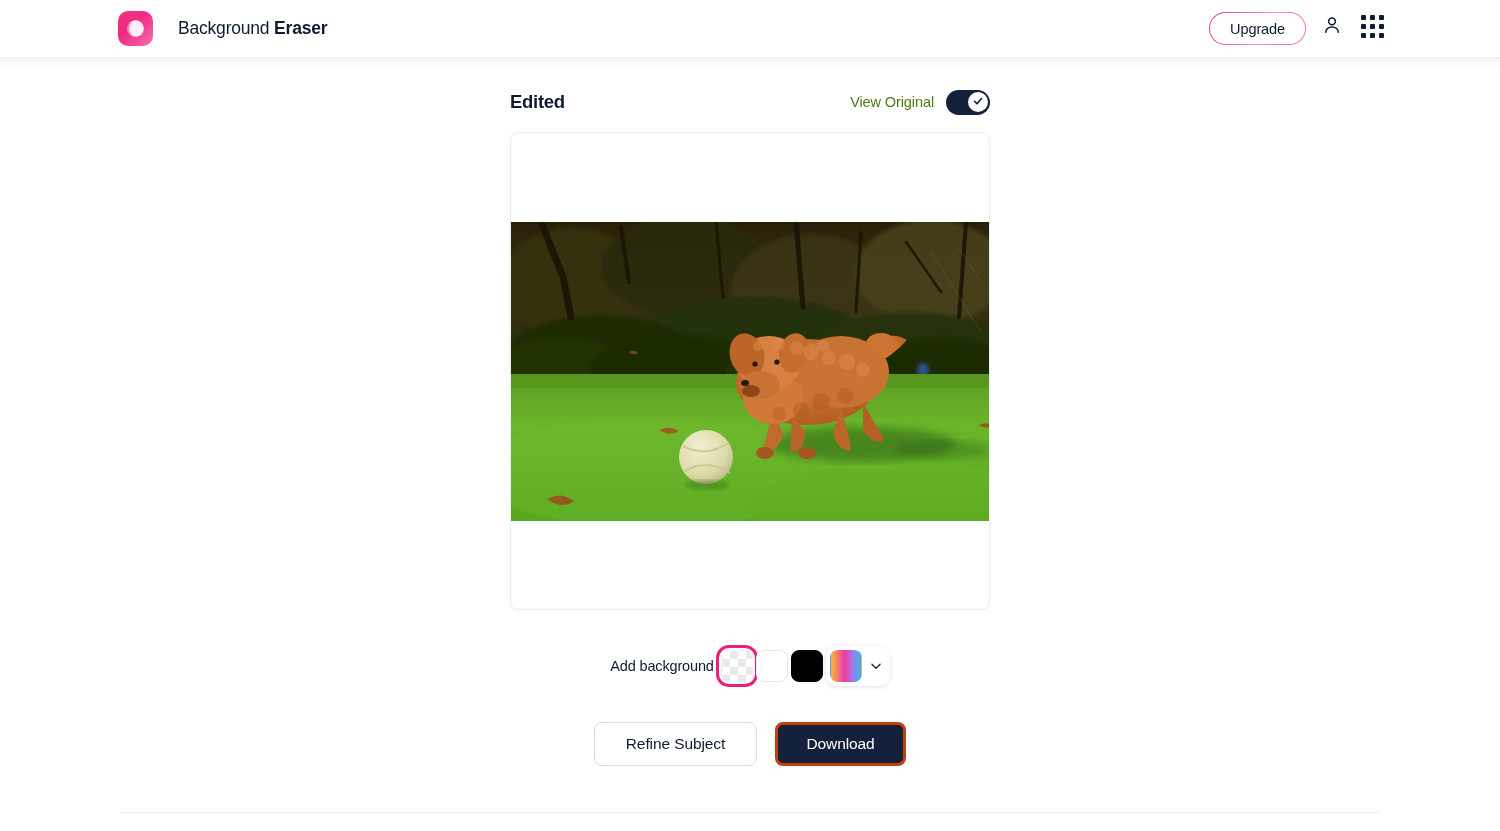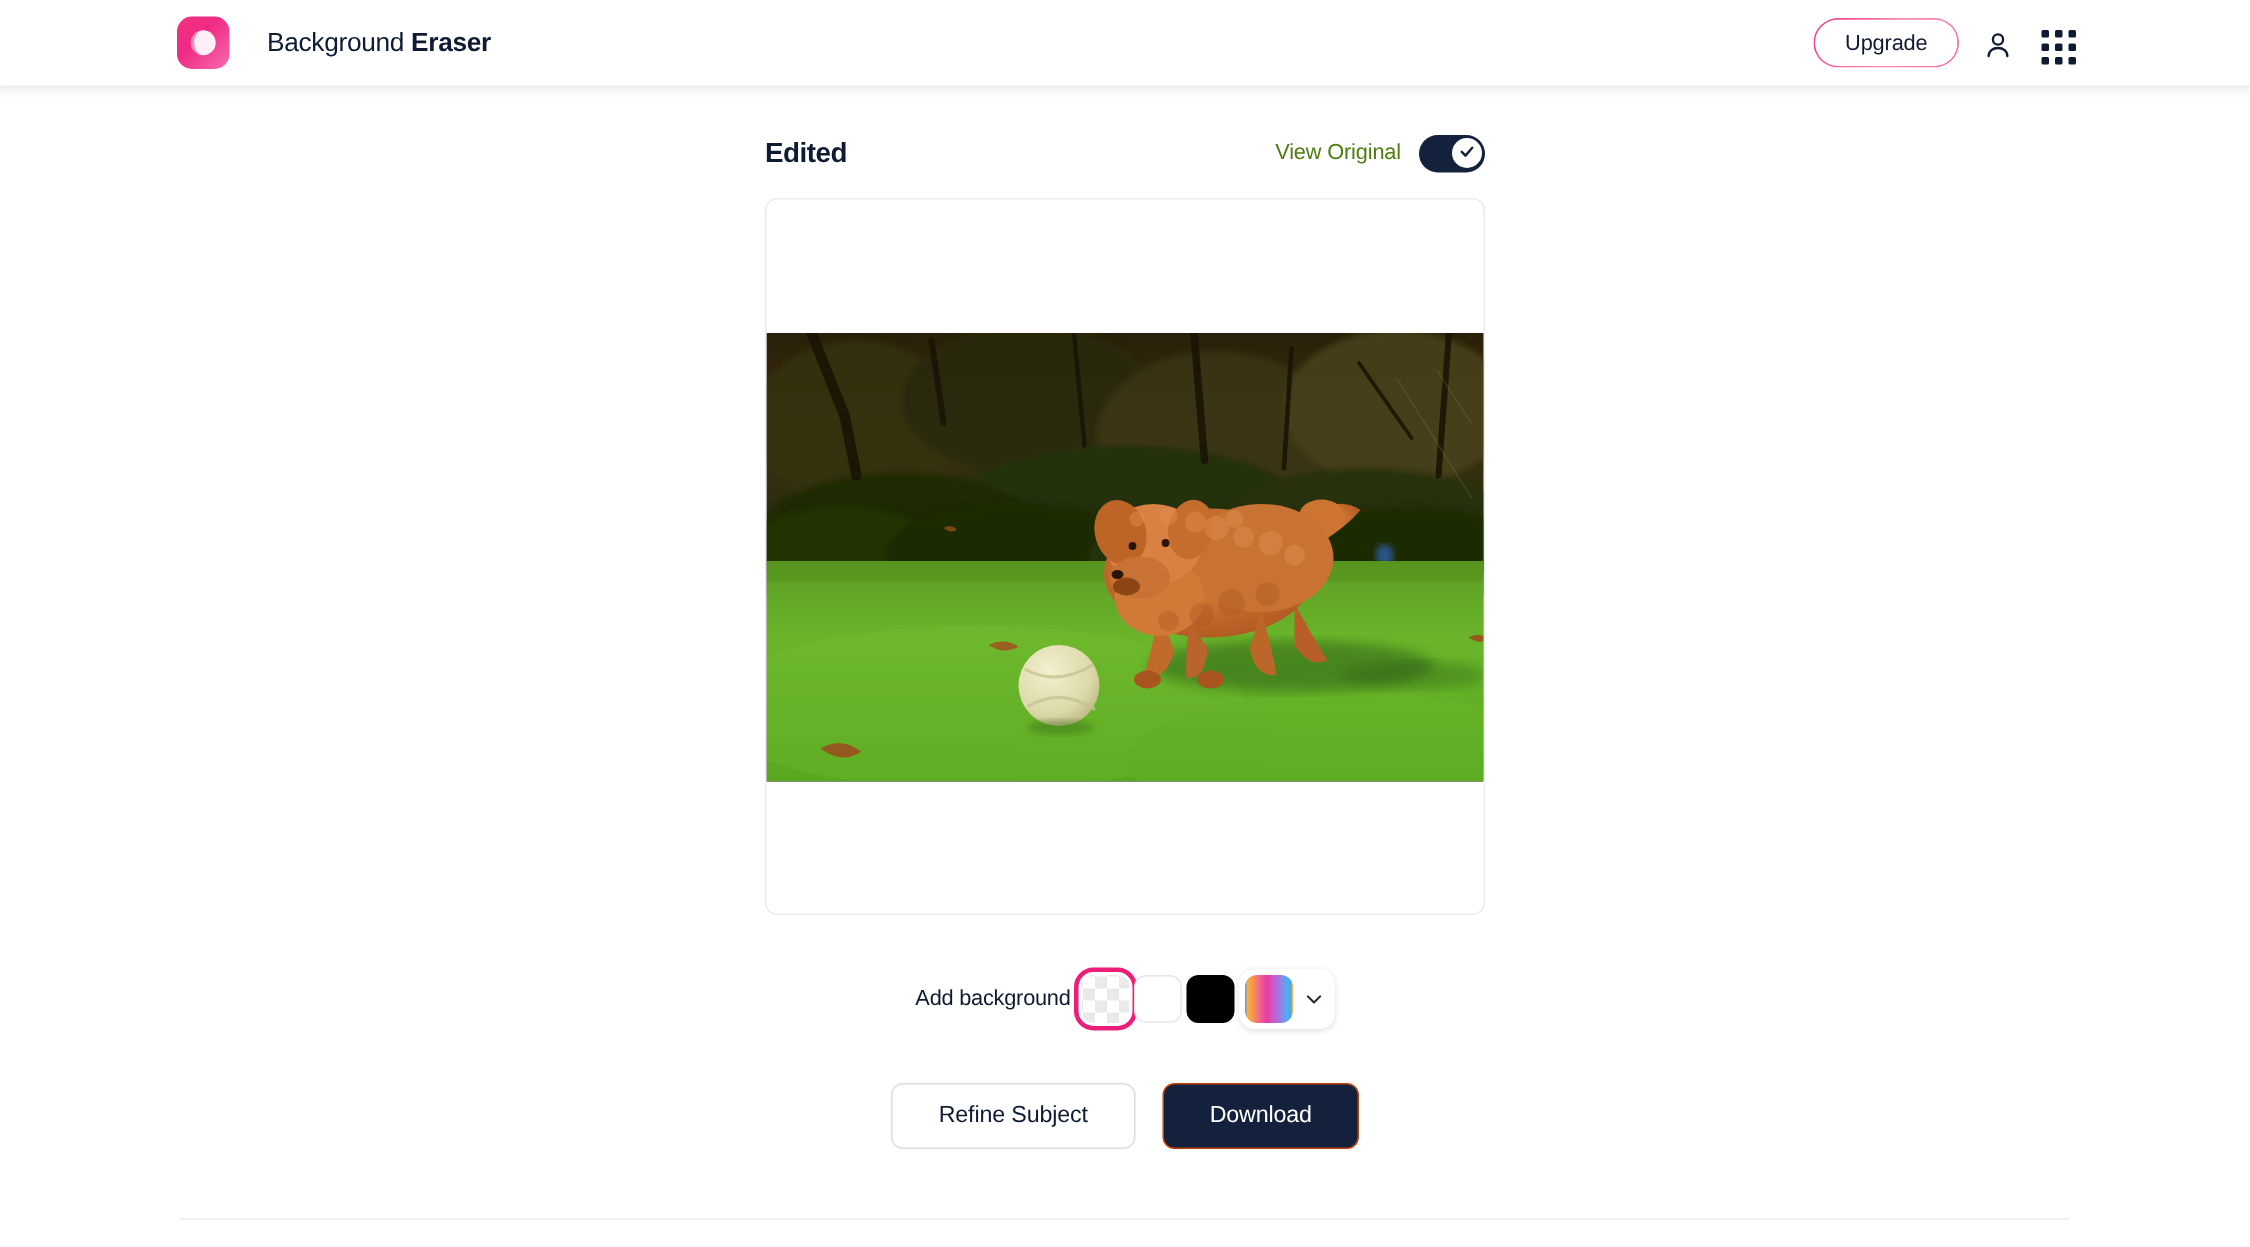--- a/index.html
+++ b/index.html
@@ -53,21 +53,21 @@
     font-weight: 400;
     white-space: nowrap;
     margin-left: 12px;
   }
   .brand-text b { font-weight: 700; }
 
   .header-right {
     margin-left: auto;
     margin-right: 114px;
     display: flex;
-    align-items: flex-end;
+    align-items: flex-start;
     gap: 12px;
   }
   .upgrade-btn {
     height: 33px;
     padding: 0 20px;
     border-radius: 17px;
     background: #ffffff;
     border: 1.5px solid transparent;
     background-image: linear-gradient(#fff,#fff), linear-gradient(120deg,#f0337f,#f78bb8 55%, #f06aa0);
     background-origin: border-box;
@@ -251,21 +251,21 @@
   }
   .btn-secondary {
     width: 163px;
     background: #ffffff;
     border: 1px solid #dcdce3;
     color: #0f1b33;
   }
   .btn-primary {
     width: 131px;
     background: #14213d;
-    border: 1px solid #c2410c;
+    border: 3px solid #c2410c;
     color: #ffffff;
   }
 
   
   .divider {
     width: 1260px;
     height: 1px;
     background: #ececf0;
     margin: 46px auto 0;
   }

